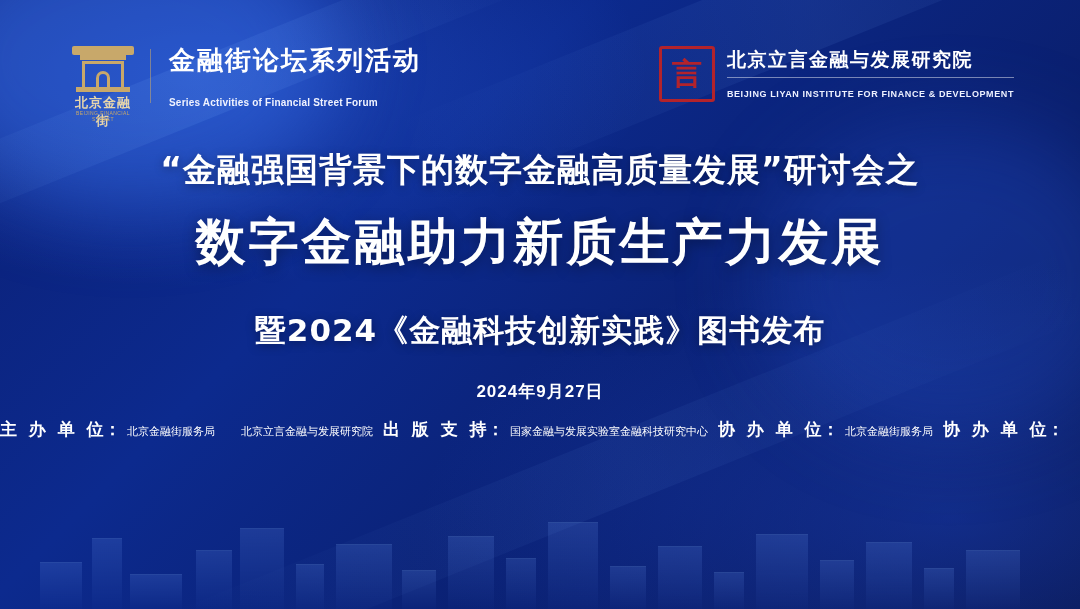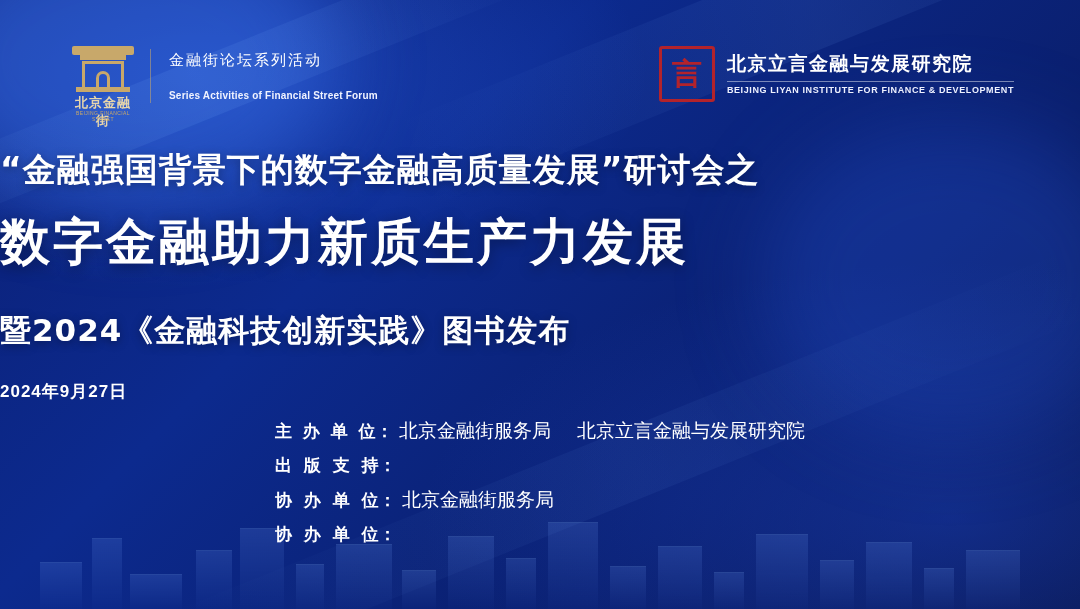--- a/index.html
+++ b/index.html
@@ -133,22 +133,22 @@
     letter-spacing: .4px;
     color: #c8a86a;
   }
   .logo-left .divider {
     width: 1px;
     height: 54px;
     background: rgba(200,168,106,0.55);
     margin: 0 4px 0 2px;
   }
   .logo-left .txt .cn {
-    font-size: 15px;
-    font-weight: normal;
+    font-size: 26px;
+    font-weight: bold;
     letter-spacing: 2px;
     color: #ffffff;
     line-height: 1.25;
   }
   .logo-left .txt .en {
     font-size: 10px;
     letter-spacing: .2px;
     color: #f0f3ff;
     margin-top: 20px;
     font-weight: bold;
@@ -188,31 +188,31 @@
     letter-spacing: 1.5px;
     color: #ffffff;
     line-height: 1.2;
   }
   .logo-right .txt .en {
     font-size: 9px;
     letter-spacing: .6px;
     color: #eef1ff;
     margin-top: 5px;
     border-top: 1px solid rgba(255,255,255,.45);
-    padding-top: 3px;
+    padding-top: 11px;
     font-weight: bold;
   }
 
   
   .titles {
     position: absolute;
     top: 148px;
     left: 0;
     right: 0;
-    text-align: left;
+    text-align: center;
   }
   .t-line1 {
     font-family: "DejaVu Sans", sans-serif;
     font-size: 33px;
     font-weight: bold;
     letter-spacing: 1px;
     text-shadow: 0 2px 10px rgba(0,0,0,.35);
   }
   .t-line2 {
     margin-top: 16px;
@@ -237,21 +237,20 @@
     letter-spacing: 1px;
   }
 
   
   .credits {
     position: absolute;
     top: 418px;
     left: 0;
     right: 0;
     display: flex;
-    flex-direction: column;
     align-items: center;
     gap: 10px;
   }
   .credit-row {
     display: flex;
     align-items: baseline;
     width: 530px;
   }
   .credit-label {
     width: 104px;
@@ -260,21 +259,21 @@
     font-size: 17px;
     font-weight: bold;
     letter-spacing: .5px;
   }
   .credit-colon {
     font-size: 17px;
     font-weight: bold;
     margin-right: 6px;
   }
   .credit-values {
-    font-size: 19px;
+    font-size: 11px;
     display: flex;
     gap: 26px;
     white-space: nowrap;
   }
 </style>
 </head>
 <body>
 
 <div class="stage">
 
@@ -351,20 +350,23 @@
       <div class="credit-colon">：</div>
       <div class="credit-values">
         <span>北京金融街服务局</span>
         <span>北京立言金融与发展研究院</span>
       </div>
     </div>
 
     <div class="credit-row">
       <div class="credit-label">出版支持</div>
       <div class="credit-colon">：</div>
+      <div class="credit-values">
+        <span>国家金融与发展实验室金融科技研究中心</span>
+      </div>
     </div>
 
     <div class="credit-row">
       <div class="credit-label">协办单位</div>
       <div class="credit-colon">：</div>
       <div class="credit-values">
         <span>北京金融街服务局</span>
       </div>
     </div>
 

